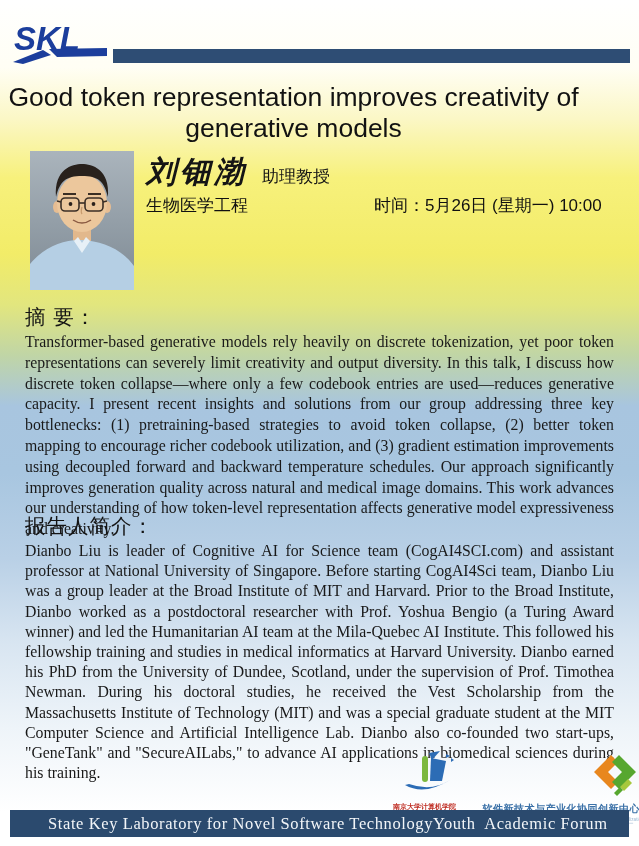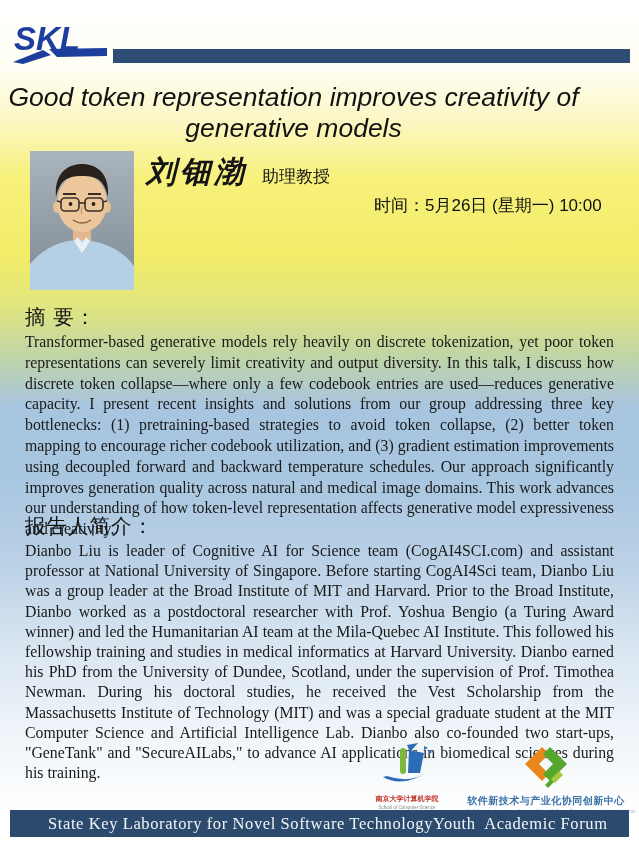--- a/index.html
+++ b/index.html
@@ -15,21 +15,21 @@
   .skl-logo{position:absolute;left:13px;top:21px;width:94px;height:44px;}
   .header-titles{
     position:absolute;left:112px;top:25px;width:518px;
     display:flex;justify-content:space-between;align-items:flex-start;
     font-size:21px;font-weight:700;color:var(--header-text);letter-spacing:.5px;white-space:nowrap;
   }
   .header-bar{position:absolute;left:113px;top:49px;width:517px;height:14px;background:var(--header-bar);}
   
   .talk-title{
     position:absolute;left:0;top:82px;width:587px;margin:0;
-    text-align:center;font-size:26.5px;font-weight:400;line-height:31px;color:var(--title-text);font-style:italic;
+    text-align:center;font-size:26.5px;font-weight:400;line-height:31px;color:var(--title-text);
   }
   
   .photo{position:absolute;left:30px;top:151px;width:104px;height:139px;overflow:hidden;}
   .name-row{position:absolute;left:146px;top:152px;display:flex;align-items:baseline;gap:14px;}
   .speaker-name{font-family:Liberation Serif, serif;font-size:30px;font-weight:700;font-style:italic;color:#151515;letter-spacing:4px;}
   .speaker-degree{font-size:17px;color:#151515;}
   .speaker-dept{position:absolute;left:146px;top:194px;font-size:17px;}
   .speaker-affil{position:absolute;left:146px;top:262px;font-size:17px;}
   .meta-time{position:absolute;left:374px;top:194px;font-size:17px;}
   .meta-loc{position:absolute;left:374px;top:262px;font-size:17px;}
@@ -38,21 +38,21 @@
   .abstract-heading{top:303px;}
   .bio-heading{top:512px;}
   .body-par{
     position:absolute;left:25px;width:589px;margin:0;
     font-family:"Liberation Serif",serif;font-size:15.8px;color:var(--body-text);
     text-align:justify;
   }
   .abstract-par{top:332px;line-height:20.8px;}
   .bio-par{top:541px;line-height:20.2px;}
   
-  .logo-fig{position:absolute;margin:4px;text-align:center;}
+  .logo-fig{position:absolute;margin:12px;text-align:right;}
   .logo-nju{left:362px;top:739px;width:82px;}
   .logo-cic{left:456px;top:737px;width:172px;}
   .logo-cn-red{font-size:7px;font-weight:700;color:var(--nju-red);margin-top:1px;white-space:nowrap;}
   .logo-en-gray{font-size:5px;color:#8a8a8a;transform:scale(.9);white-space:nowrap;}
   .logo-cn-blue{font-size:10px;font-weight:700;color:var(--cic-blue);margin-top:1px;letter-spacing:.5px;white-space:nowrap;}
   .logo-en-blue{font-size:5px;color:#9db8d2;border-bottom:1px solid #c3d4e4;padding-bottom:1px;transform:scale(.92);white-space:nowrap;}
   
   .footer-bar{
     position:absolute;left:10px;top:810px;width:619px;height:27px;background:var(--footer-bar);
     display:flex;align-items:center;justify-content:space-between;
@@ -106,20 +106,21 @@
       <circle cx="40.5" cy="53" r="1.9" fill="#2a211c"></circle>
       <circle cx="63.5" cy="53" r="1.9" fill="#2a211c"></circle>
       <path d="M52,56 Q50.5,61 52,63" stroke="#c89b6e" stroke-width="1.3" fill="none"></path>
       <path d="M43,69 Q52,75 61,69" stroke="#8a5a42" stroke-width="1.5" fill="none"></path>
     </svg>
   </div>
   <div class="name-row">
     <span class="speaker-name">刘钿渤</span>
     <span class="speaker-degree">助理教授</span>
   </div>
+  <div class="speaker-dept">生物医学工程</div>
   <div class="meta-time">时间：5月26日 (星期一) 10:00</div>
 
   <h2 class="sec-heading abstract-heading">摘 要：</h2>
   <p class="body-par abstract-par">Transformer-based generative models rely heavily on discrete tokenization, yet poor token representations can severely limit creativity and output diversity. In this talk, I discuss how discrete token collapse—where only a few codebook entries are used—reduces generative capacity. I present recent insights and solutions from our group addressing three key bottlenecks: (1) pretraining-based strategies to avoid token collapse, (2) better token mapping to encourage richer codebook utilization, and (3) gradient estimation improvements using decoupled forward and backward temperature schedules. Our approach significantly improves generation quality across natural and medical image domains. This work advances our understanding of how token-level representation affects generative model expressiveness and creativity.</p>
 
   <h2 class="sec-heading bio-heading">报告人简介：</h2>
   <p class="body-par bio-par">Dianbo Liu is leader of Cognitive AI for Science team (CogAI4SCI.com) and assistant professor at National University of Singapore. Before starting CogAI4Sci team, Dianbo Liu was a group leader at the Broad Institute of MIT and Harvard. Prior to the Broad Institute, Dianbo worked as a postdoctoral researcher with Prof. Yoshua Bengio (a Turing Award winner) and led the Humanitarian AI team at the Mila-Quebec AI Institute. This followed his fellowship training and studies in medical informatics at Harvard University. Dianbo earned his PhD from the University of Dundee, Scotland, under the supervision of Prof. Timothea Newman. During his doctoral studies, he received the Vest Scholarship from the Massachusetts Institute of Technology (MIT) and was a special graduate student at the MIT Computer Science and Artificial Intelligence Lab. Dianbo also co-founded two start-ups, "GeneTank" and "SecureAILabs," to advance AI applications in biomedical sciences during his training.</p>
 
   <figure class="logo-fig logo-nju">
     <svg width="54" height="46" viewBox="0 0 54 46">

